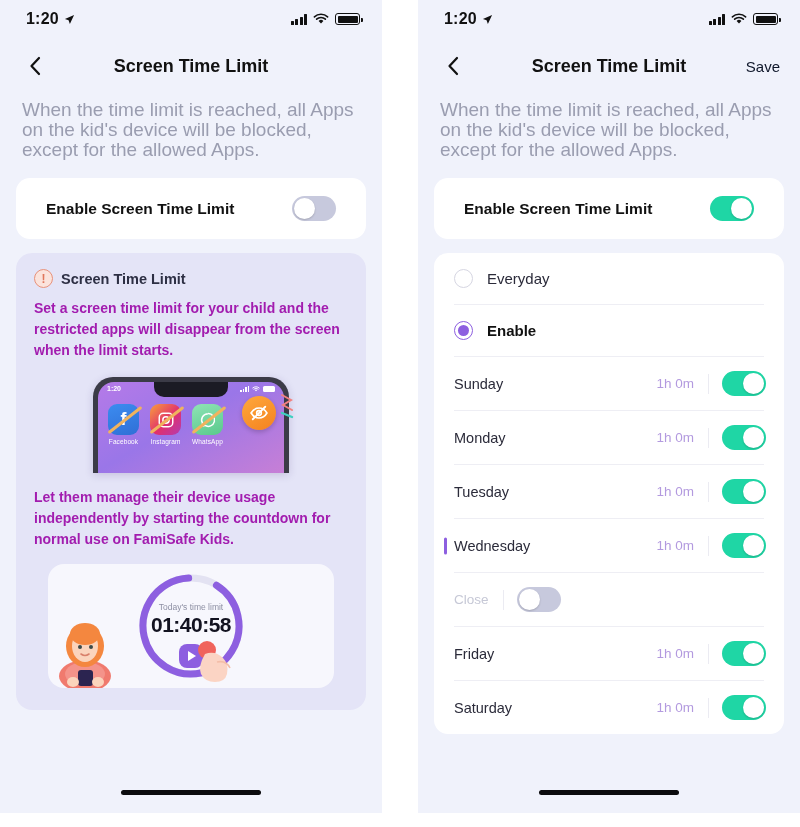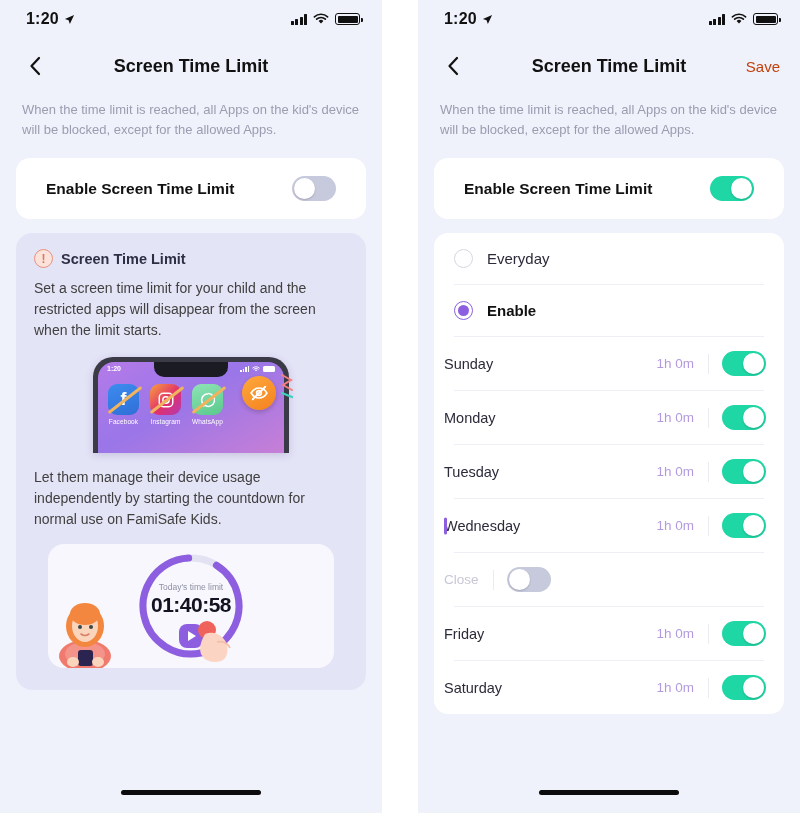--- a/index.html
+++ b/index.html
@@ -44,26 +44,26 @@
   .navbar {
     height:56px; display:flex; align-items:center; padding:0 20px;
     position:relative;
   }
   .back-btn { width:30px; height:30px; display:flex; align-items:center;
               justify-content:center; cursor:pointer; }
   .nav-title {
     position:absolute; left:0; right:0; text-align:center;
     font-size:18px; font-weight:700; color:#111; pointer-events:none;
   }
-  .save-btn { margin-left:auto; font-size:15px; color:#c2410c; font-weight:400;
+  .save-btn { margin-left:auto; font-size:15px; color:#0f172a; font-weight:400;
               z-index:2; cursor:pointer; }
 
   
   .desc {
-    padding:6px 22px 0 22px; font-size:13px; line-height:20px;
+    padding:6px 22px 0 22px; font-size:19px; line-height:20px;
     color:#9a9db0;
   }
 
   
   .card {
     background:#fff; border-radius:14px; margin:18px 16px 0 16px;
   }
   .enable-row {
     display:flex; align-items:center; justify-content:space-between;
     padding:18px 30px; min-height:58px;
@@ -85,21 +85,21 @@
   .info-card {
     margin:14px 16px 0 16px; background:#e4e4f7; border-radius:16px;
     padding:16px 18px 22px 18px;
   }
   .info-head { display:flex; align-items:center; gap:8px; margin-bottom:10px; }
   .warn-icon { width:19px; height:19px; border-radius:50%;
                border:1.6px solid #e8917a; background:#fbe3dc;
                display:flex; align-items:center; justify-content:center;
                font-size:12px; font-weight:700; color:#e0775c; line-height:1; }
   .info-title { font-size:14.5px; font-weight:700; color:#2d2f44; }
-  .info-text  { font-size:14px; line-height:21px; color:#404040; }
+  .info-text  { font-size:14px; line-height:21px; color:#a21caf;font-weight:bold; }
 
   
   .mockup-wrap { margin:16px 0 4px 0; display:flex; justify-content:center; }
   .mockup {
     width:196px; height:96px; background:#3b3b47;
     border-radius:20px 20px 0 0; padding:5px 5px 0 5px;
     position:relative; box-shadow:0 2px 8px rgba(60,40,110,.18);
   }
   .mockup-screen {
     width:100%; height:100%; border-radius:16px 16px 0 0; overflow:hidden;
@@ -160,21 +160,21 @@
                cursor:pointer; }
   .radio { width:19px; height:19px; border-radius:50%; border:1.6px solid #d6d6e2;
            flex:0 0 19px; display:flex; align-items:center; justify-content:center; }
   .radio.sel { border-color:#8d5fe0; }
   .radio.sel:after { content:""; width:11px; height:11px; border-radius:50%;
                      background:#8d5fe0; }
   .radio-label { font-size:15px; color:#2b2b3a; }
   .radio-label.bold { font-weight:700; color:#111; }
   .divider { height:1px; background:#eeeef4; margin:0 20px; }
 
-  .day-row { display:flex; align-items:center; padding:0 18px 0 10px;
+  .day-row { display:flex; align-items:center; padding:0 18px 0 20px;
              height:53px; position:relative; }
   .day-marker { position:absolute; left:10px; top:50%; transform:translateY(-50%);
                 width:3px; height:17px; border-radius:2px; background:#8d5fe0; }
   .day-name { font-size:14.5px; color:#2b2b3a; flex:1; }
   .day-value { font-size:13.5px; color:#b39adf; margin-right:14px; }
   .day-value.closed { color:#c6c8d6; }
   .vline { width:1px; height:20px; background:#ebebf2; margin-right:13px; }
 
   
   .home-ind { position:absolute; bottom:18px; left:50%; transform:translateX(-50%);

